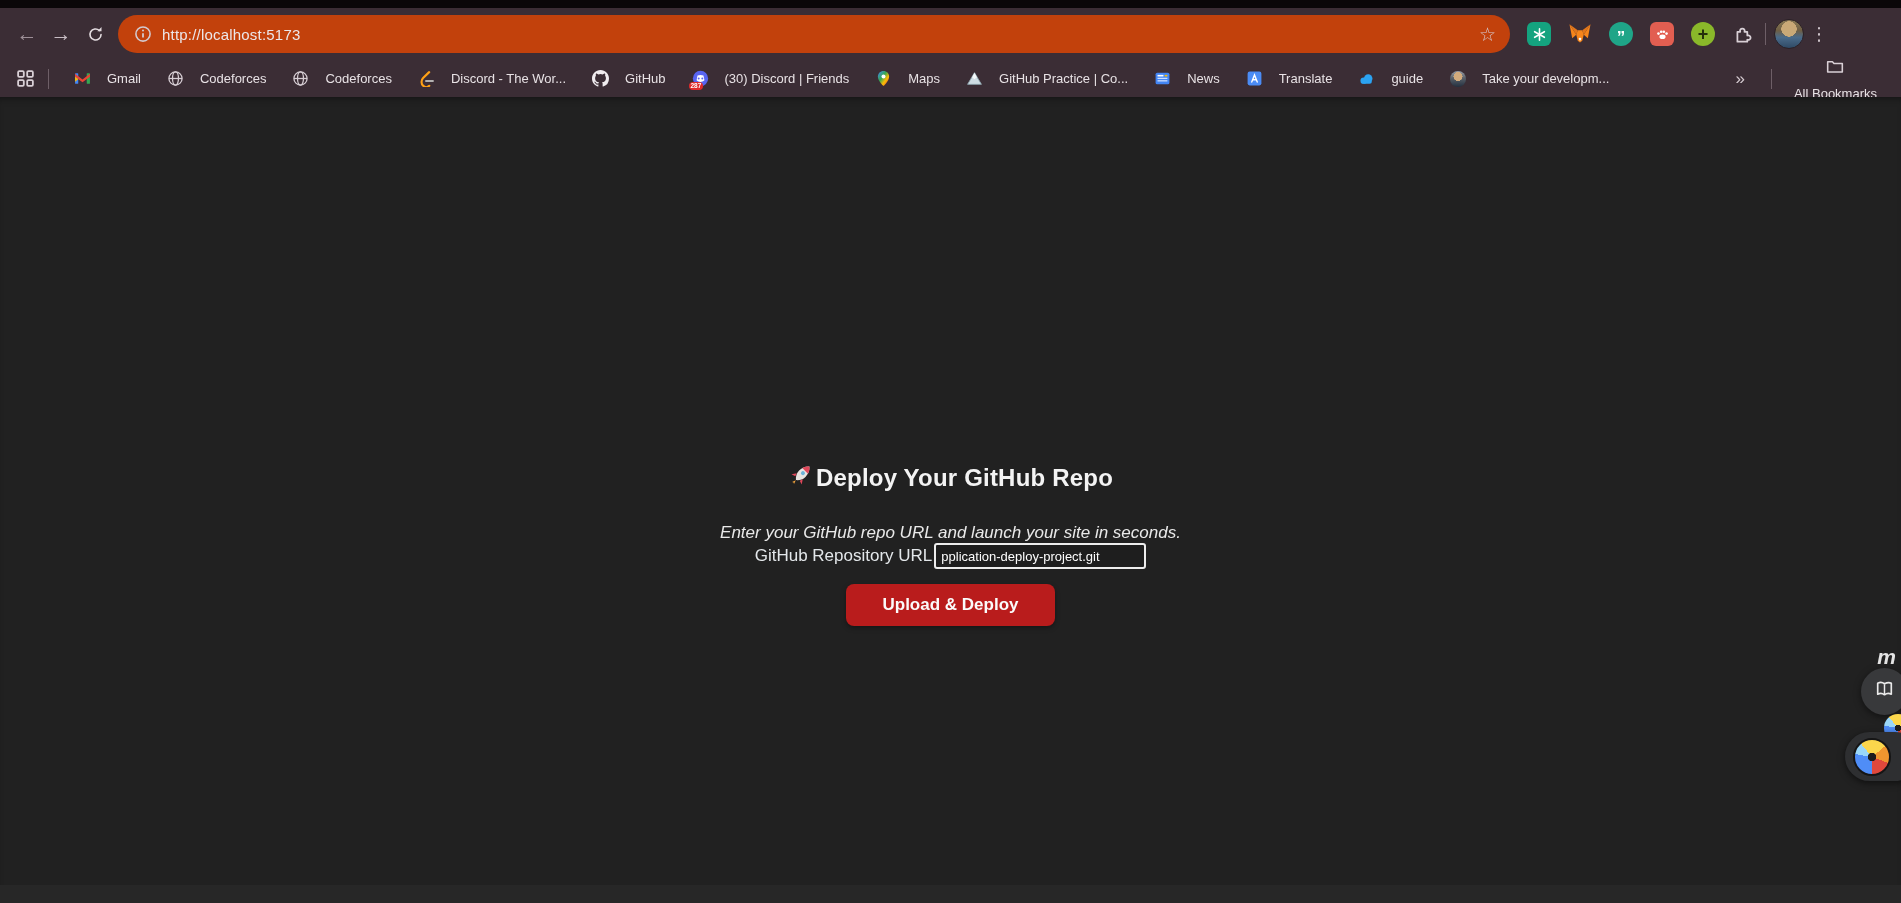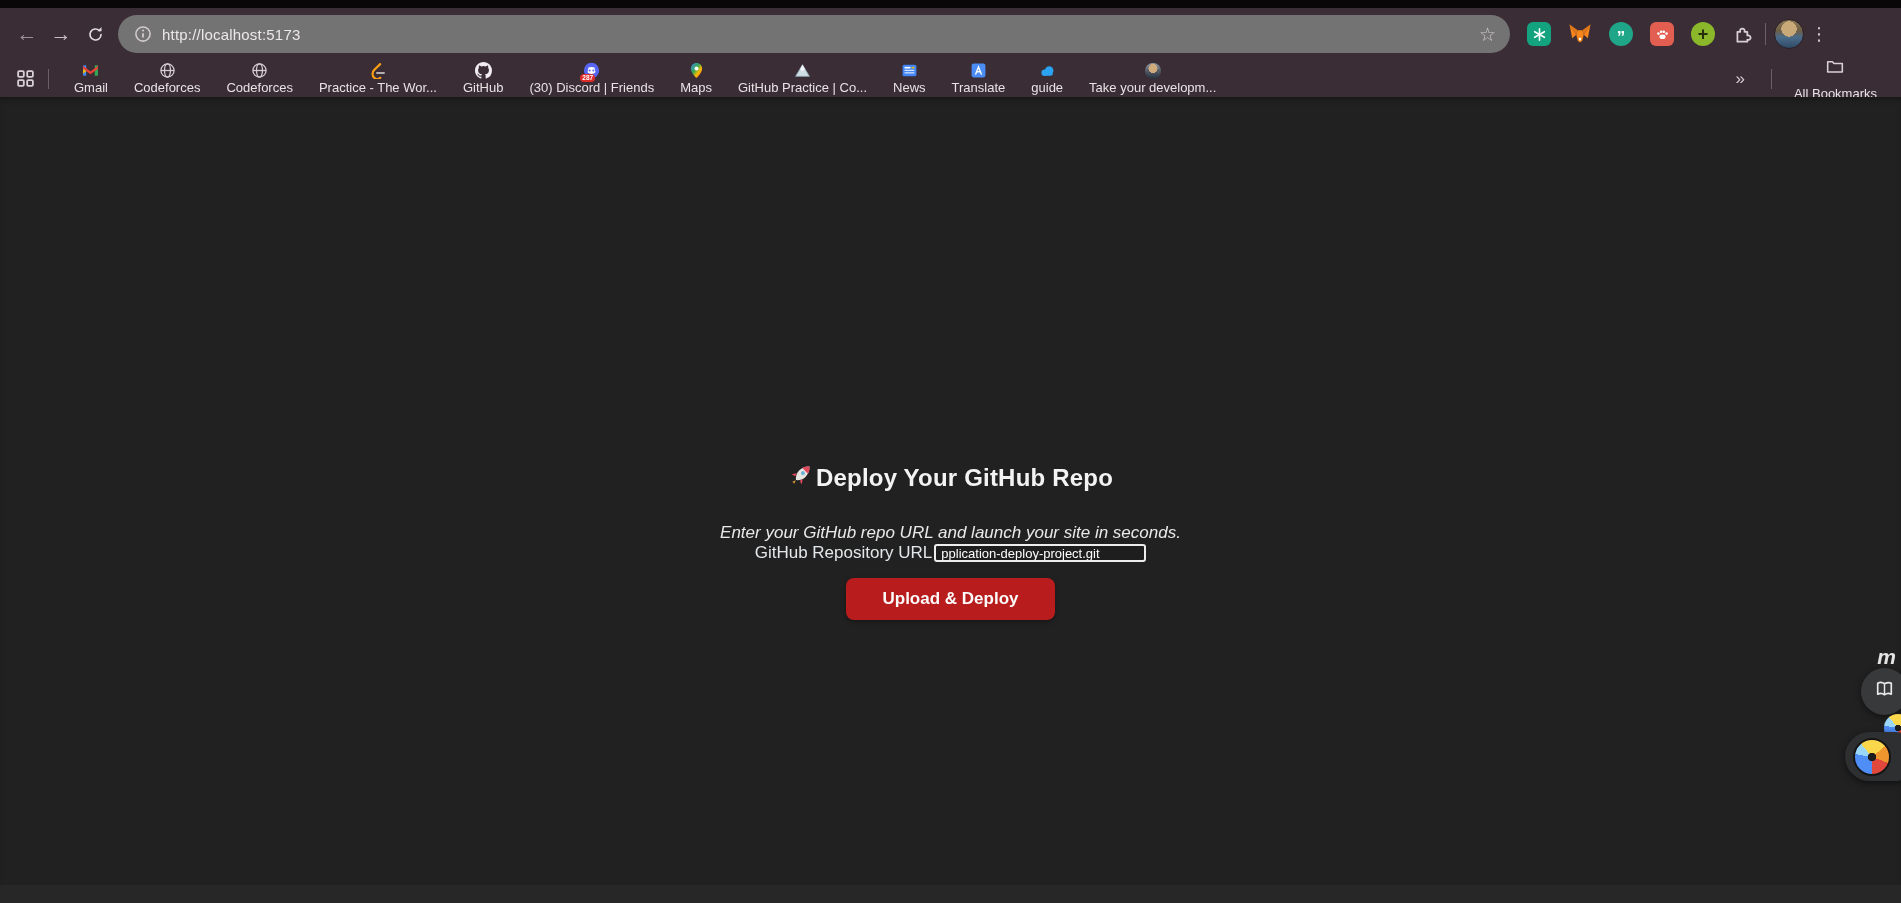--- a/index.html
+++ b/index.html
@@ -18,21 +18,21 @@
     display:flex; align-items:center; padding:0 10px;
   }
   .nav-btn {
     width:34px; height:34px; border-radius:50%;
     display:flex; align-items:center; justify-content:center;
     color:#c8bdc4; font-size:21px; flex:0 0 auto; cursor:pointer;
   }
   .nav-btn.dim { color:#9d8f97; }
   .omnibox {
     height:38px; width:1392px; margin-left:6px; flex:0 0 auto;
-    background:#737373; border-radius:19px;
+    background:#c2410c; border-radius:19px;
     display:flex; align-items:center; padding:0 14px; cursor:text;
   }
   .omni-info { width:22px; height:22px; display:flex; align-items:center; justify-content:center; margin-right:8px; }
   .omni-url { color:#ece7ea; font-size:15px; letter-spacing:.2px; }
   .omni-star { margin-left:auto; font-size:19px; color:#d6ccd2; cursor:pointer; }
   .ext-row { display:flex; align-items:center; gap:15px; margin-left:16px; }
   .ext-btn { width:26px; height:26px; display:flex; align-items:center; justify-content:center; cursor:pointer; flex:0 0 auto; }
   .ext-sq { width:24px; height:24px; border-radius:6px; display:flex; align-items:center; justify-content:center; }
   .ext-ci { width:24px; height:24px; border-radius:50%; display:flex; align-items:center; justify-content:center; }
   .q-glyph { color:#fff; font-size:17px; font-weight:bold; line-height:10px; padding-top:7px; }
@@ -48,21 +48,21 @@
   .menu-dots { font-size:18px; color:#d6ccd2; padding:0 6px; cursor:pointer; }
 
   
   .bookmarks {
     height:37px; background:#3b2d35;
     display:flex; align-items:center; padding:0 14px;
     color:#e8e2e5; font-size:13px; white-space:nowrap;
   }
   .bm-apps { width:22px; height:22px; display:flex; align-items:center; justify-content:center; cursor:pointer; }
   .bm-sep { width:1px; height:20px; background:#6e5f67; margin:0 12px; }
-  .bm { display:flex; align-items:center; gap:1px; padding:4px 13px; border-radius:6px; cursor:pointer;flex-direction:column; }
+  .bm { display:flex; align-items:center; gap:16px; padding:4px 13px; border-radius:6px; cursor:pointer; }
   .fav { width:17px; height:17px; position:relative; flex:0 0 auto; display:flex; align-items:center; justify-content:center; }
   .bm-badge {
     position:absolute; left:-3px; bottom:-3px;
     background:#e02b2b; color:#fff; font-size:6.5px; font-weight:bold;
     border-radius:5px; padding:1px 2px; line-height:1;
   }
   .bm-right { margin-left:auto; display:flex; align-items:center; }
   .bm-chevrons { font-size:17px; color:#d6ccd2; padding:0 14px; cursor:pointer; }
   .all-bm { display:flex; align-items:center; gap:8px; padding:4px 10px; cursor:pointer;flex-direction:column; }
   .mini-avatar {
@@ -78,21 +78,21 @@
     box-shadow: inset 0 6px 8px -6px rgba(0,0,0,.55);
   }
   .content { padding-top:364px; text-align:center; }
   .hero-title {
     margin:0; display:flex; align-items:center; justify-content:center; gap:1px;
     font-size:24px; font-weight:bold; color:#f3f3f3; letter-spacing:.2px;
   }
   .hero-sub { margin:29px 0 0; font-size:17px; color:#e9e9e9;font-style:italic; }
   .repo-row { display:flex; align-items:center; justify-content:center; font-size:17px; color:#e3e7ea; }
   .repo-input {
-    width:212px; height:18px; margin-left:2px;
+    width:212px; height:26px; margin-left:2px;
     background:#1e1e1e; color:#fdfdfd;
     border:2px solid #ededed; border-radius:3px;
     font-size:13px; padding:1px 5px;
     font-family:"Liberation Sans", sans-serif;
   }
   .deploy-btn {
     margin-top:15px; padding:11px 36px;
     background:#b91c1c; color:#fbfbfb;
     border:none; border-radius:8px;
     font-size:17px; font-weight:bold;
@@ -269,21 +269,21 @@
     <span>Codeforces</span>
   </div>
 
   <div class="bm">
     <span class="fav">
       <svg width="17" height="17" viewBox="0 0 16 16">
           <path d="M10.5 2L4.8 7.6a5.1 5.1 0 0 0 .1 7.3c1.6 1.5 4.1 1.5 5.7 0" fill="none" stroke="#ffa116" stroke-width="2" stroke-linecap="round"></path>
           <line x1="7.6" y1="10.4" x2="14" y2="10.4" stroke="#b3b1b0" stroke-width="2" stroke-linecap="round"></line>
         </svg>
     </span>
-    <span>Practice - The Wor...</span>
+    <span>Discord - The Wor...</span>
   </div>
 
   <div class="bm">
     <span class="fav">
       <svg width="17" height="17" viewBox="0 0 16 16">
           <path fill="#f0ecef" d="M8 0C3.58 0 0 3.58 0 8c0 3.54 2.29 6.53 5.47 7.59.4.07.55-.17.55-.38 0-.19-.01-.82-.01-1.49-2.01.37-2.53-.49-2.69-.94-.09-.23-.48-.94-.82-1.13-.28-.15-.68-.52-.01-.53.63-.01 1.08.58 1.23.82.72 1.21 1.87.87 2.33.66.07-.52.28-.87.51-1.07-1.78-.2-3.64-.89-3.64-3.95 0-.87.31-1.59.82-2.15-.08-.2-.36-1.02.08-2.12 0 0 .67-.21 2.2.82a7.5 7.5 0 0 1 4 0c1.53-1.04 2.2-.82 2.2-.82.44 1.1.16 1.92.08 2.12.51.56.82 1.27.82 2.15 0 3.07-1.87 3.75-3.65 3.95.29.25.54.73.54 1.48 0 1.07-.01 1.93-.01 2.2 0 .21.15.46.55.38A8.01 8.01 0 0 0 16 8c0-4.42-3.58-8-8-8z"></path>
         </svg>
     </span>
     <span>GitHub</span>
   </div>

